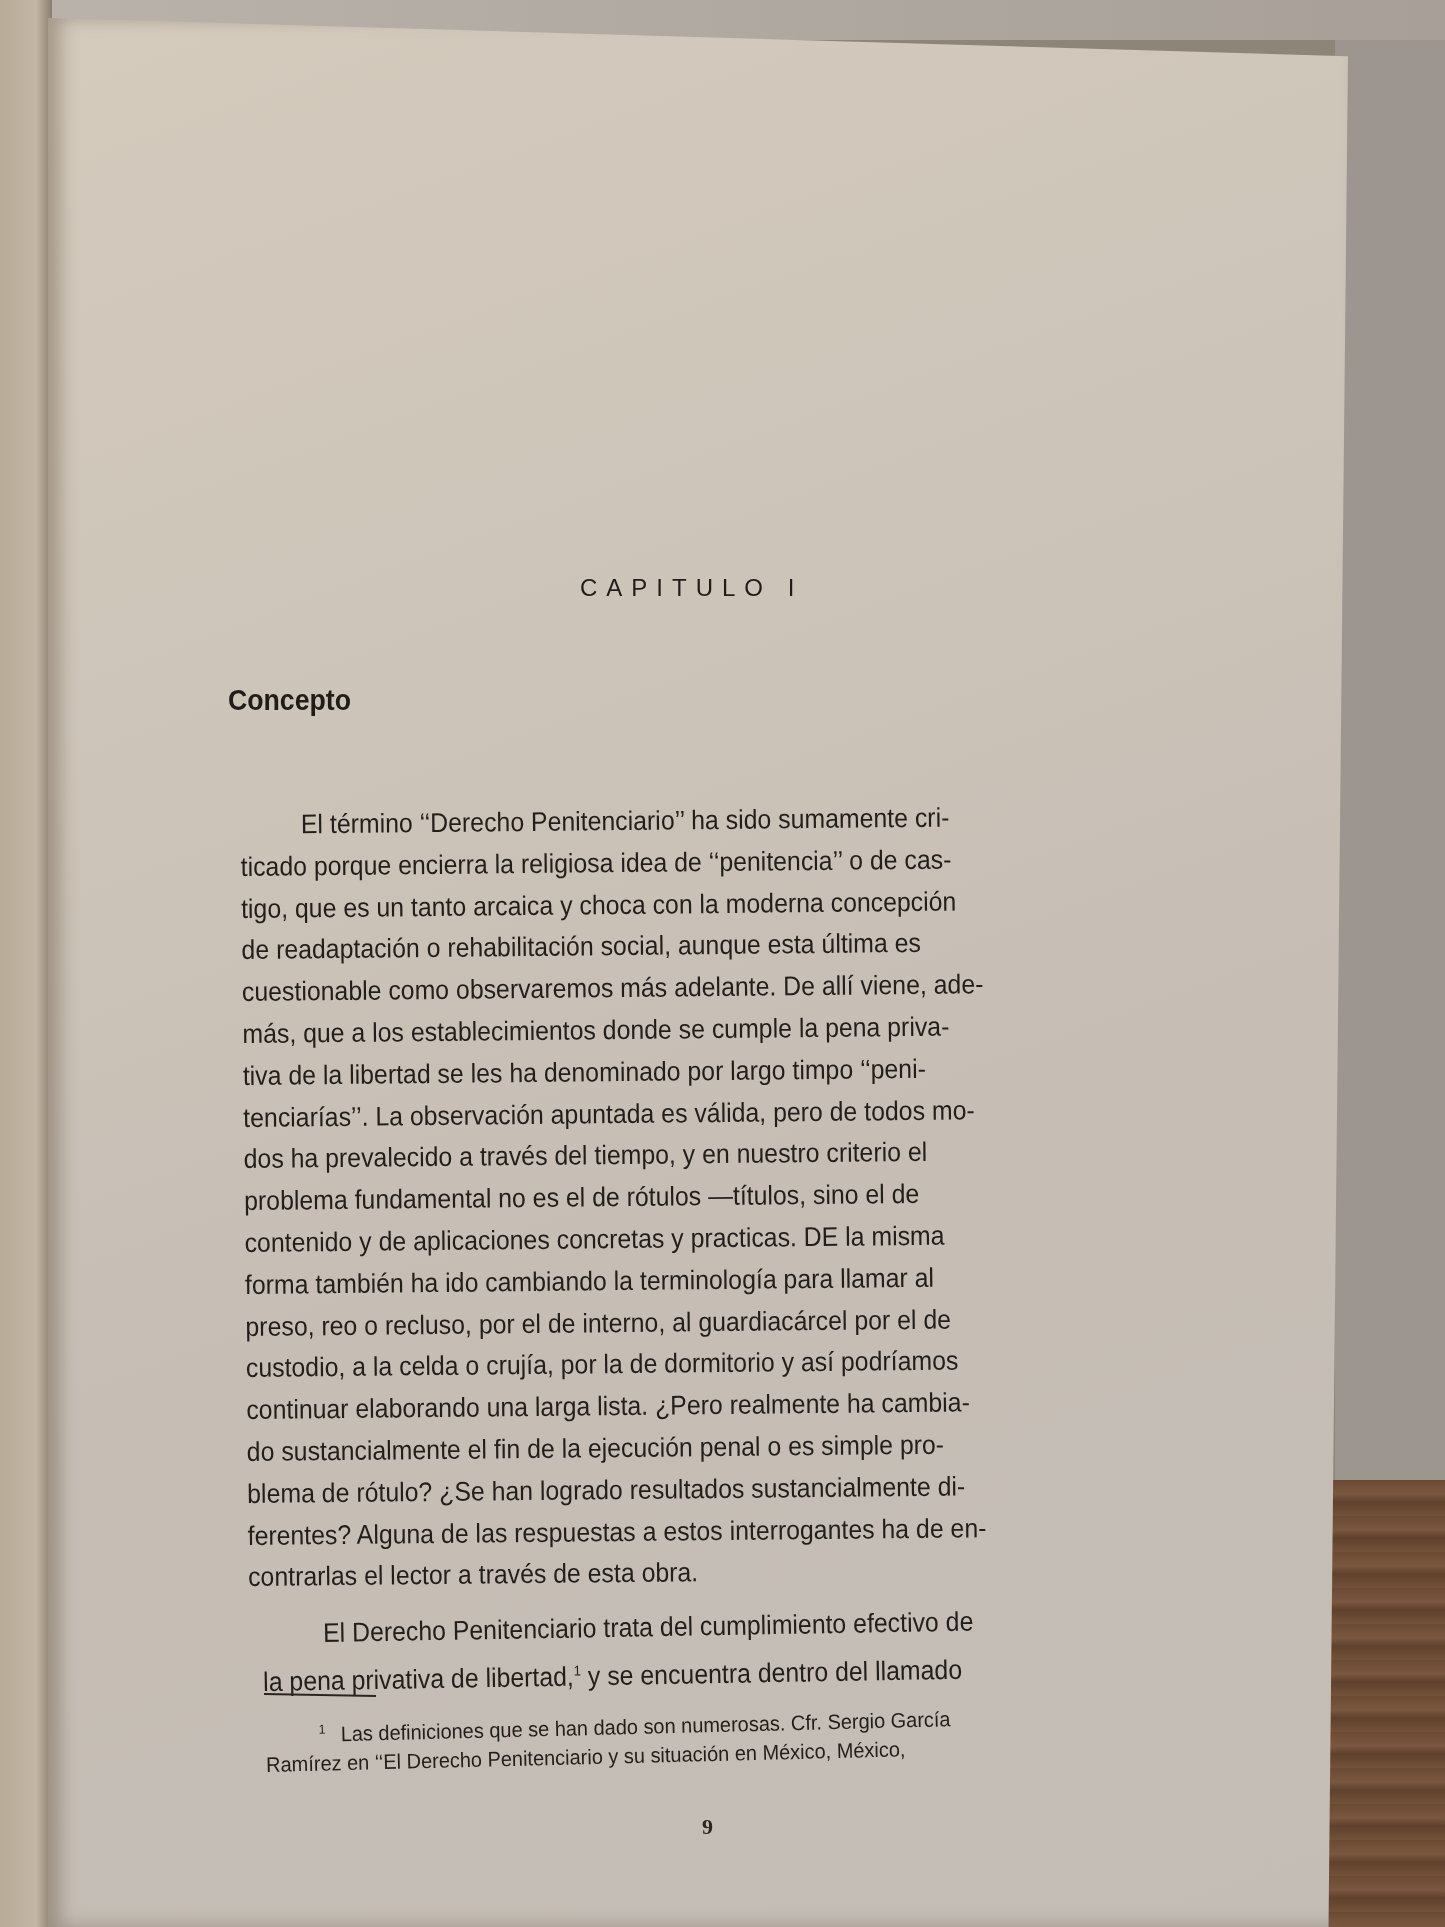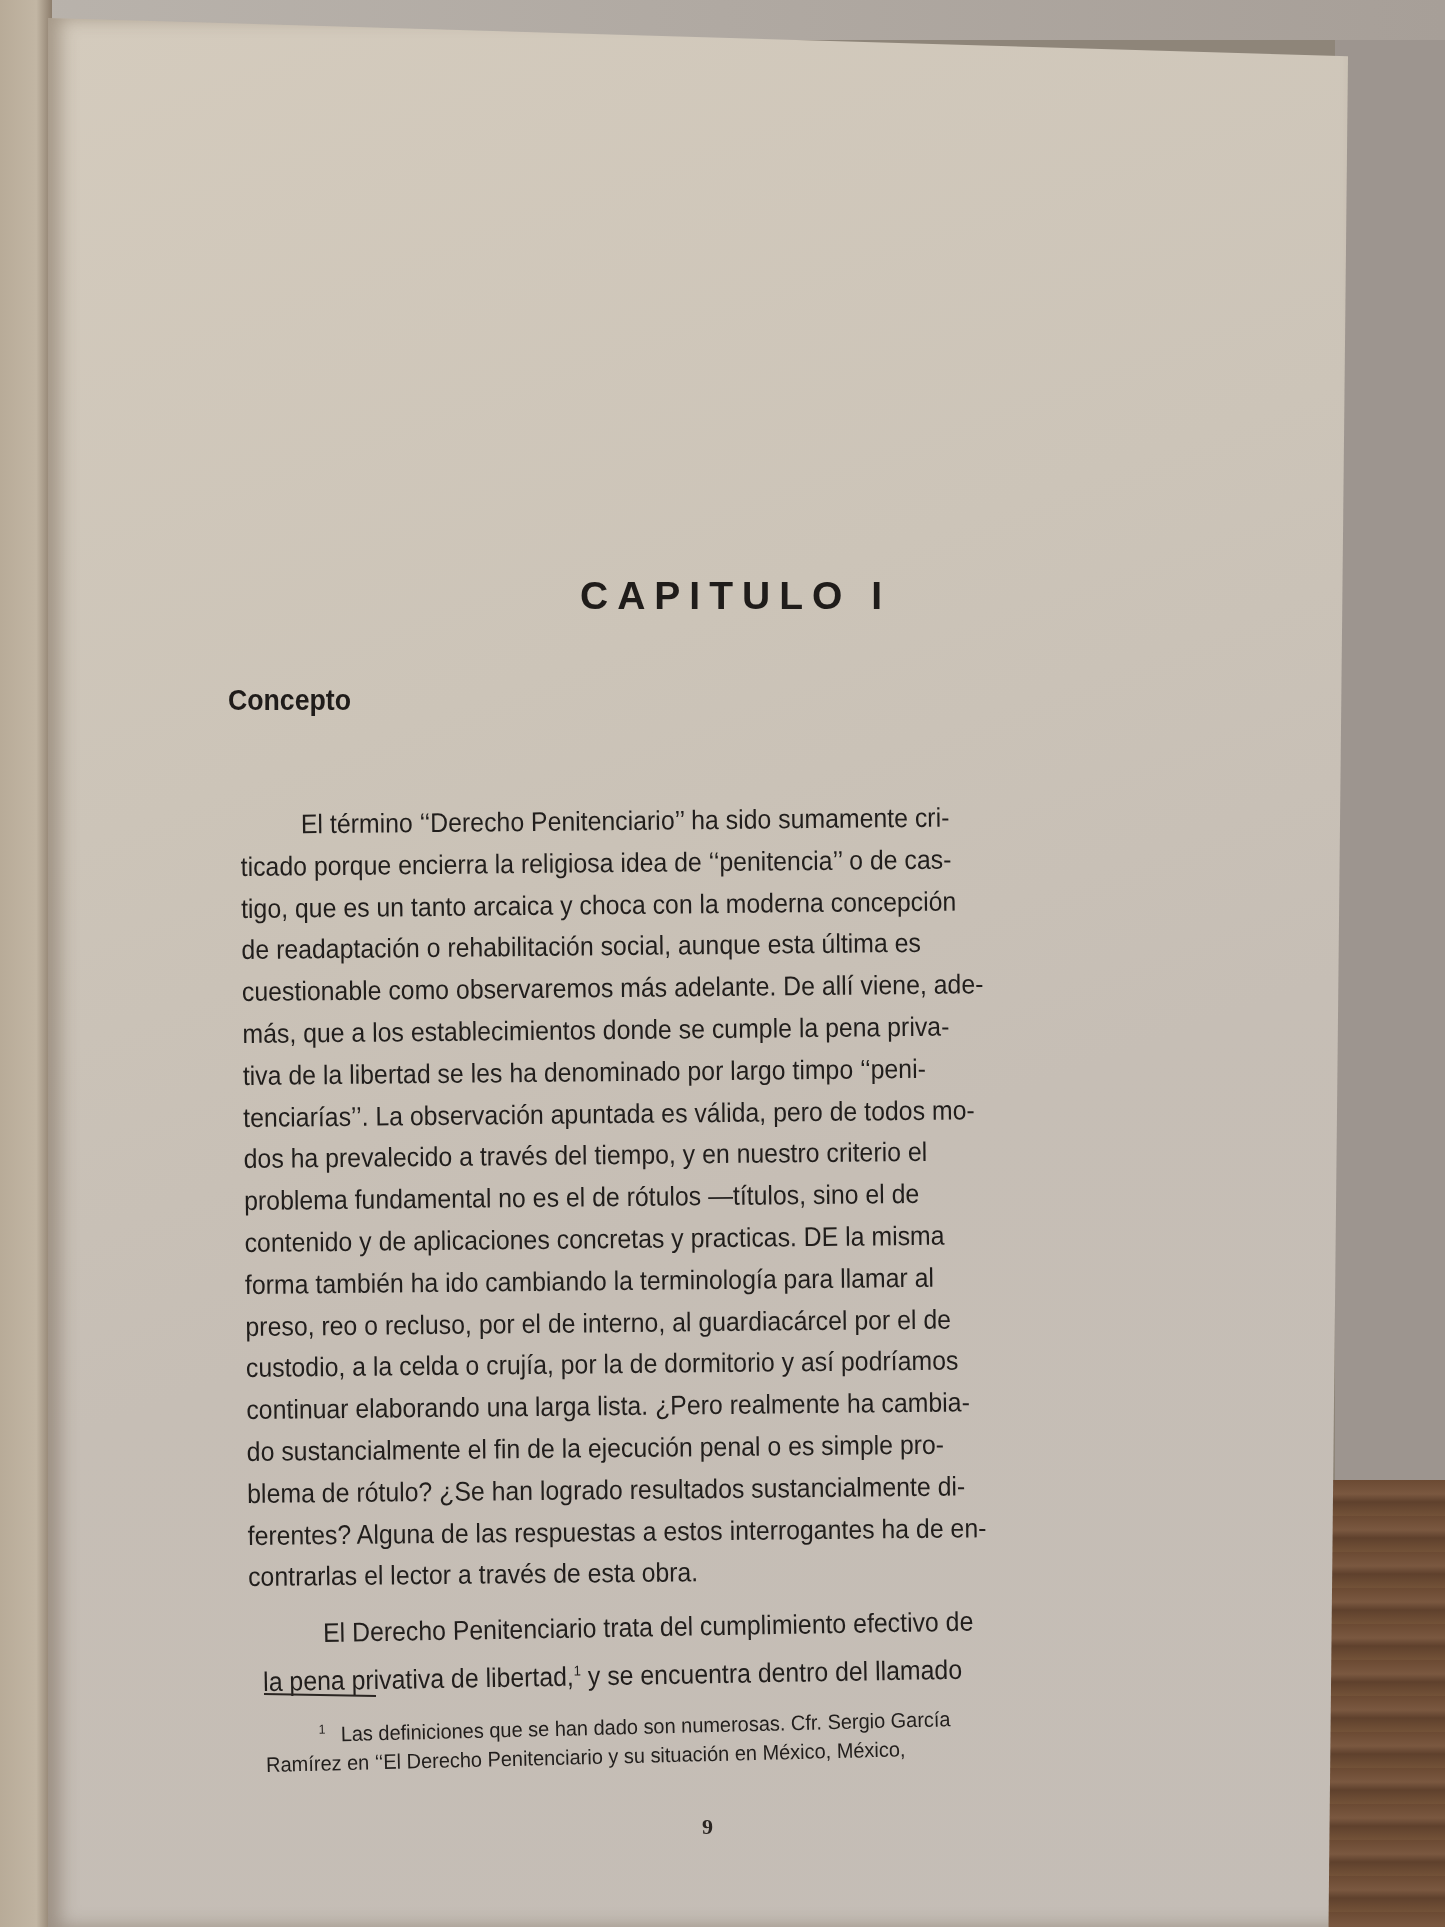--- a/index.html
+++ b/index.html
@@ -25,21 +25,21 @@
     background: linear-gradient(90deg, #b8ab98 0%, #c2b6a4 70%, #8c7d6c 100%);
   }
   .page {
     position: absolute; left: 48px; top: 18px; width: 1300px; height: 1909px;
     background: linear-gradient(160deg, #d4cbbd 0%, #ccc4b8 35%, #c6beb5 60%, #c4bdb6 100%);
     clip-path: polygon(0 0, 100% 2%, 98.5% 100%, 0 100%);
     box-shadow: inset 12px 0 18px rgba(80,60,40,0.35);
   }
   .chapter {
     position: absolute; left: 580px; top: 574px;
-    font-size: 39px; font-weight: bold; letter-spacing: 9px; color: #1f1c1a; text-align: center;
+    font-size: 24px; font-weight: normal; letter-spacing: 9px; color: #1f1c1a; text-align: center;
   }
   .section {
     position: absolute; left: 228px; top: 684px;
     font-size: 29px; font-weight: bold; color: #1f1c1a;
     transform: scaleX(0.92); transform-origin: left;
   }
   .body-text {
     position: absolute; left: 240px; top: 805px; width: 1080px;
     font-size: 27px; line-height: 41.8px; color: #211e1c;
     transform: rotate(-0.6deg) scaleX(0.92); transform-origin: left top;

